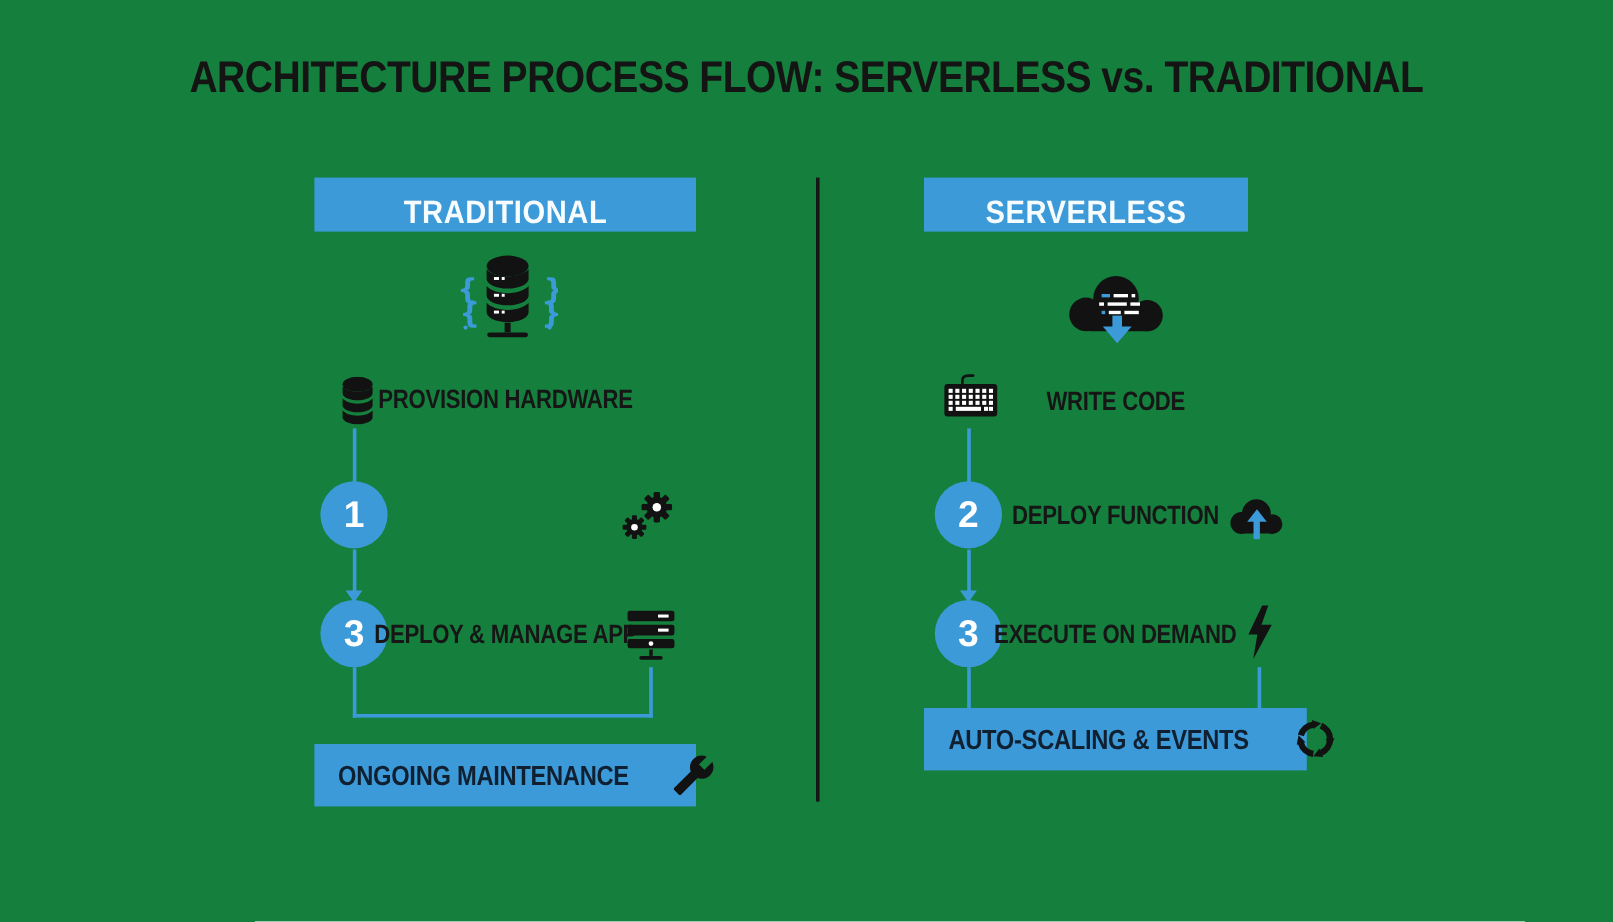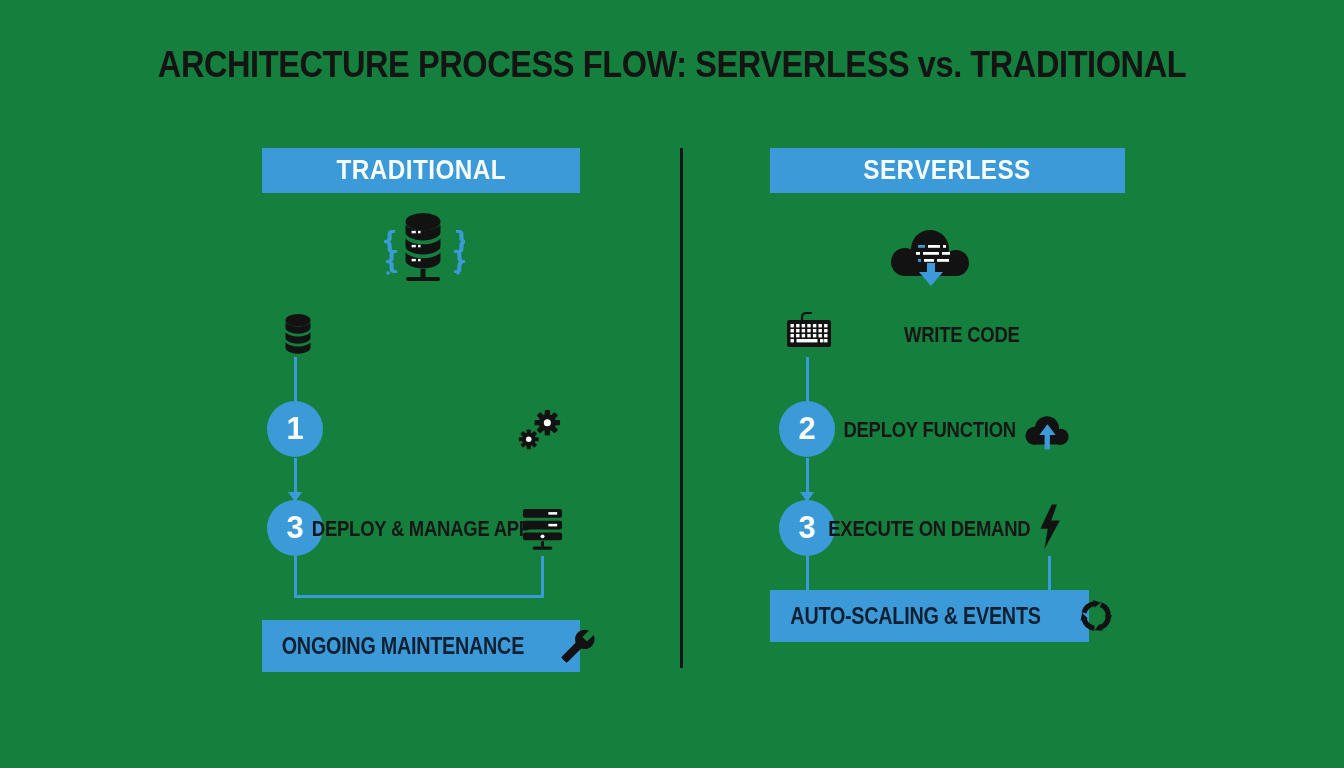--- a/index.html
+++ b/index.html
@@ -1,20 +1,20 @@
 <!DOCTYPE html>
 <html style="--accent: #3C9AD9; --divider: #161616; --steptext: #161616; --footertext: #102030;"><head>
 <meta charset="utf-8">
 <style>
   html,body{margin:0;padding:0;background:#fff;}
   .canvas{position:relative;width:1344px;height:768px;background:#15803d;overflow:hidden;
           font-family:"Liberation Sans",sans-serif;}
   .title{position:absolute;left:0;top:44px;width:100%;text-align:center;
          font-size:37px;font-weight:bold;color:#141414;transform:scaleX(0.88);letter-spacing:-0.5px;}
-  .col-header{position:absolute;height:45px;display:flex;align-items:center;justify-content:center;
+  .col-header{position:absolute;height:45px;display:flex;align-items:flex-end;justify-content:center;
               background:var(--accent);color:#f7fcff;font-size:27px;font-weight:bold;}
   .col-header span{display:inline-block;transform:scaleX(0.9);letter-spacing:0.5px;}
   .divider{position:absolute;width:3px;background:var(--divider);}
   .step-label{position:absolute;text-align:center;font-size:22px;font-weight:bold;
               color:var(--steptext);line-height:26px;}
   .step-label span{display:inline-block;transform:scaleX(0.84);white-space:nowrap;letter-spacing:-0.3px;}
   .badge{position:absolute;width:56px;height:56px;border-radius:50%;background:var(--accent);
          color:#ffffff;display:flex;align-items:center;justify-content:center;
          font-size:31px;font-weight:bold;}
   .vline{position:absolute;width:3px;background:var(--accent);}
@@ -73,20 +73,23 @@
   <div class="icon" style="left:283px;top:314px;">
     <svg width="30" height="40" viewBox="0 0 24 32">
       <g fill="#121212">
         <ellipse cx="12" cy="5" rx="10" ry="5"></ellipse>
         <path d="M22 6.5v4.5c0 2.6-4.5 4.7-10 4.7S2 13.6 2 11V6.5c1.8 2 5.5 3.4 10 3.4s8.2-1.4 10-3.4z"></path>
         <path d="M22 14.5V19c0 2.6-4.5 4.7-10 4.7S2 21.6 2 19v-4.5c1.8 2 5.5 3.4 10 3.4s8.2-1.4 10-3.4z"></path>
         <path d="M22 22.5V27c0 2.6-4.5 4.7-10 4.7S2 29.6 2 27v-4.5c1.8 2 5.5 3.4 10 3.4s8.2-1.4 10-3.4z"></path>
       </g>
     </svg>
   </div>
+  <div class="step-label" style="left:262px;top:320px;width:318px;">
+    <span>PROVISION HARDWARE</span>
+  </div>
 
   <div class="vline" style="left:294px;top:357px;height:45px;"></div>
 
   <div class="badge" style="left:267px;top:401px;">
     <span>1</span>
   </div>
   <div class="icon" style="left:516px;top:407px;">
     <svg width="47" height="47" viewBox="0 0 48 48">
       <g fill="#121212">
         <g transform="translate(32,16)">
@@ -151,21 +154,21 @@
     <span class="footer-label">ONGOING MAINTENANCE</span>
     <span class="icon" style="position:static;">
       <svg width="36" height="36" viewBox="0 0 24 24">
         <g transform="translate(24,0) scale(-1,1)">
           <path fill="#121212" d="M22.7 19l-9.1-9.1c.9-2.3.4-5-1.5-6.9-2-2-5-2.4-7.4-1.3L9 6 6 9 1.6 4.7C.4 7.1.9 10.1 2.9 12.1c1.9 1.9 4.6 2.4 6.9 1.5l9.1 9.1c.4.4 1 .4 1.4 0l2.3-2.3c.5-.4.5-1.1.1-1.4z"></path>
         </g>
       </svg>
     </span>
   </div>
 
-  <div class="col-header" style="left:770px;top:148px;width:355px;">
+  <div class="col-header" style="left:770px;top:148px;width:270px;">
     <span>SERVERLESS</span>
   </div>
 
   <div class="icon" style="left:888px;top:220px;">
     <svg width="88" height="68" viewBox="0 0 88 68">
       <g fill="#121212">
         <circle cx="17" cy="42" r="14"></circle>
         <circle cx="42" cy="29" r="19"></circle>
         <circle cx="68" cy="43" r="13"></circle>
         <rect x="14" y="39" width="62" height="17" rx="8"></rect>
@@ -212,21 +215,21 @@
           <rect x="26.9" y="24" width="3.4" height="3.4"></rect>
           <rect x="32.5" y="24" width="3.4" height="3.4"></rect>
           <rect x="38.1" y="24" width="3.4" height="3.4"></rect>
         <rect x="4.5" y="29" width="3.4" height="3.4"></rect>
           <rect x="10.5" y="29" width="21" height="3.4"></rect>
           <rect x="34" y="29" width="3.4" height="3.4"></rect>
           <rect x="38.1" y="29" width="3.4" height="3.4"></rect>
       </g>
     </svg>
   </div>
-  <div class="step-label" style="left:802px;top:322px;width:319px;">
+  <div class="step-label" style="left:770px;top:322px;width:319px;">
     <span>WRITE CODE</span>
   </div>
 
   <div class="vline" style="left:806px;top:357px;height:45px;"></div>
 
   <div class="badge" style="left:779px;top:401px;">
     <span>2</span>
   </div>
   <div class="step-label" style="left:770px;top:417px;width:319px;">
     <span>DEPLOY FUNCTION</span>

